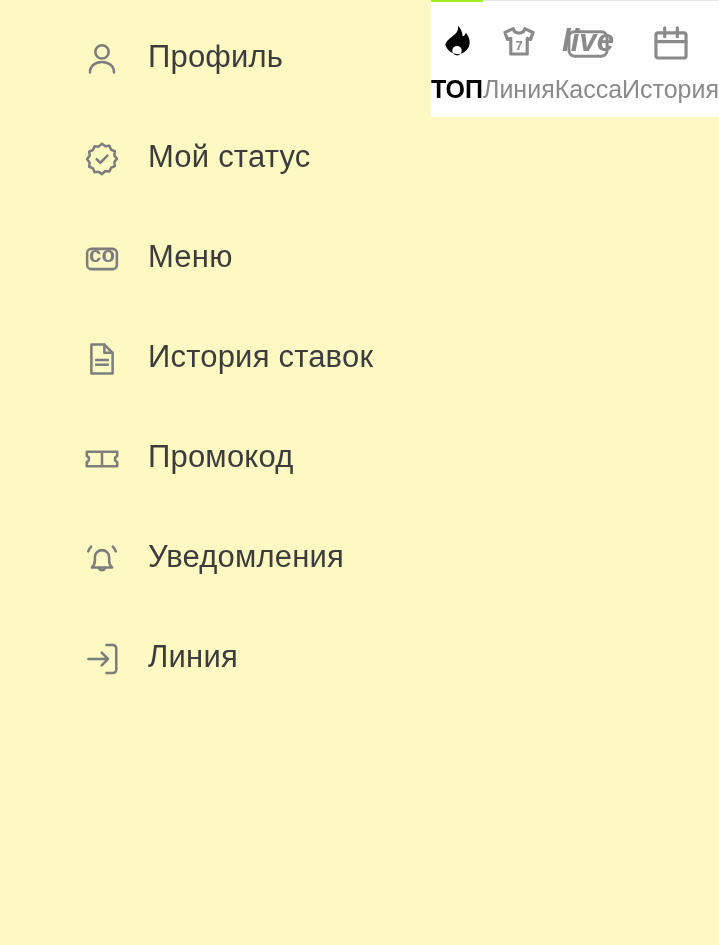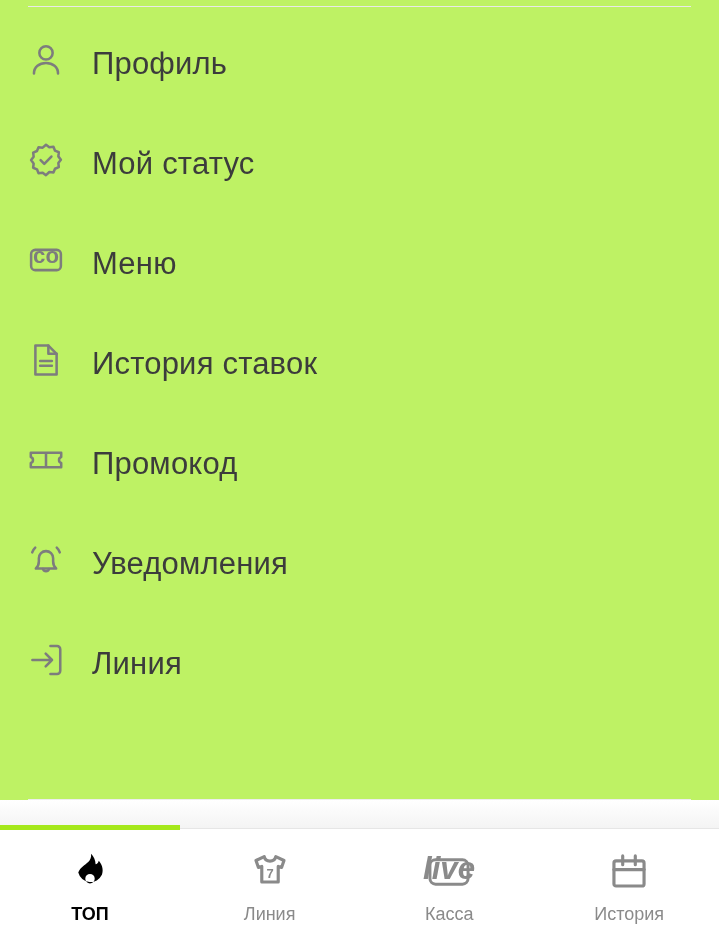--- a/index.html
+++ b/index.html
@@ -5,23 +5,22 @@
   * { margin:0; padding:0; box-sizing:border-box; }
   html, body {
     width:719px; height:945px;
     background:#ffffff;
     font-family:"Liberation Sans", sans-serif;
     overflow:hidden;
   }
   .screen {
     position:relative;
     width:719px; height:945px;
-    background:#bef264;
-    display:flex;
-    flex-direction:column;
+    background:#fef9c3;
+    display:flex;
   }
 
   
   .top-rule {
     height:1px;
     background:#e9e9e9;
     margin:6px 28px 0 28px;
     flex:none;
   }
 
@@ -36,21 +35,21 @@
     align-items:center;
     height:100px;
     padding-left:24px;
     cursor:pointer;
   }
   .menu-icon {
     width:44px;
     height:44px;
     flex:none;
     display:flex;
-    align-items:flex-start;
+    align-items:flex-end;
     justify-content:center;
     color:#7d7d7d;
   }
   .menu-icon svg { display:block; overflow:visible; }
   .menu-label {
     margin-left:24px;
     font-size:31px;
     color:#3c3c3c;
     letter-spacing:0.2px;
     line-height:1;
@@ -100,21 +99,21 @@
     height:46px;
     display:flex;
     align-items:center;
     justify-content:center;
     color:#8a8a8a;
   }
   .nav-item.active .nav-icon { color:#000000; }
   .nav-icon svg { display:block; overflow:visible; }
   .nav-label {
     margin-top:10px;
-    font-size:18px;
+    font-size:25px;
     color:#8a8a8a;
     line-height:1;
     white-space:nowrap;
   }
   .nav-item.active .nav-label {
     color:#000000;
     font-weight:bold;
   }
 
   

